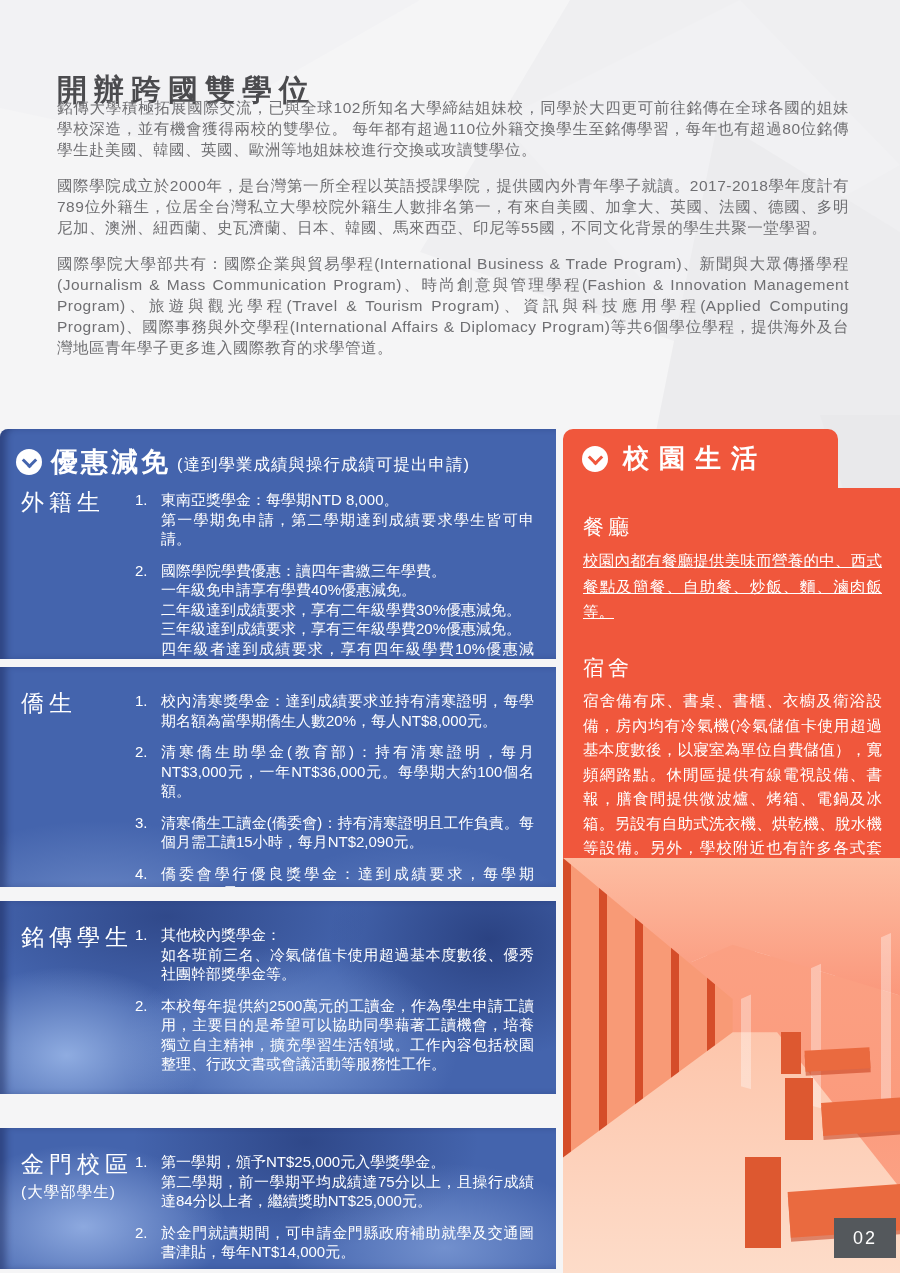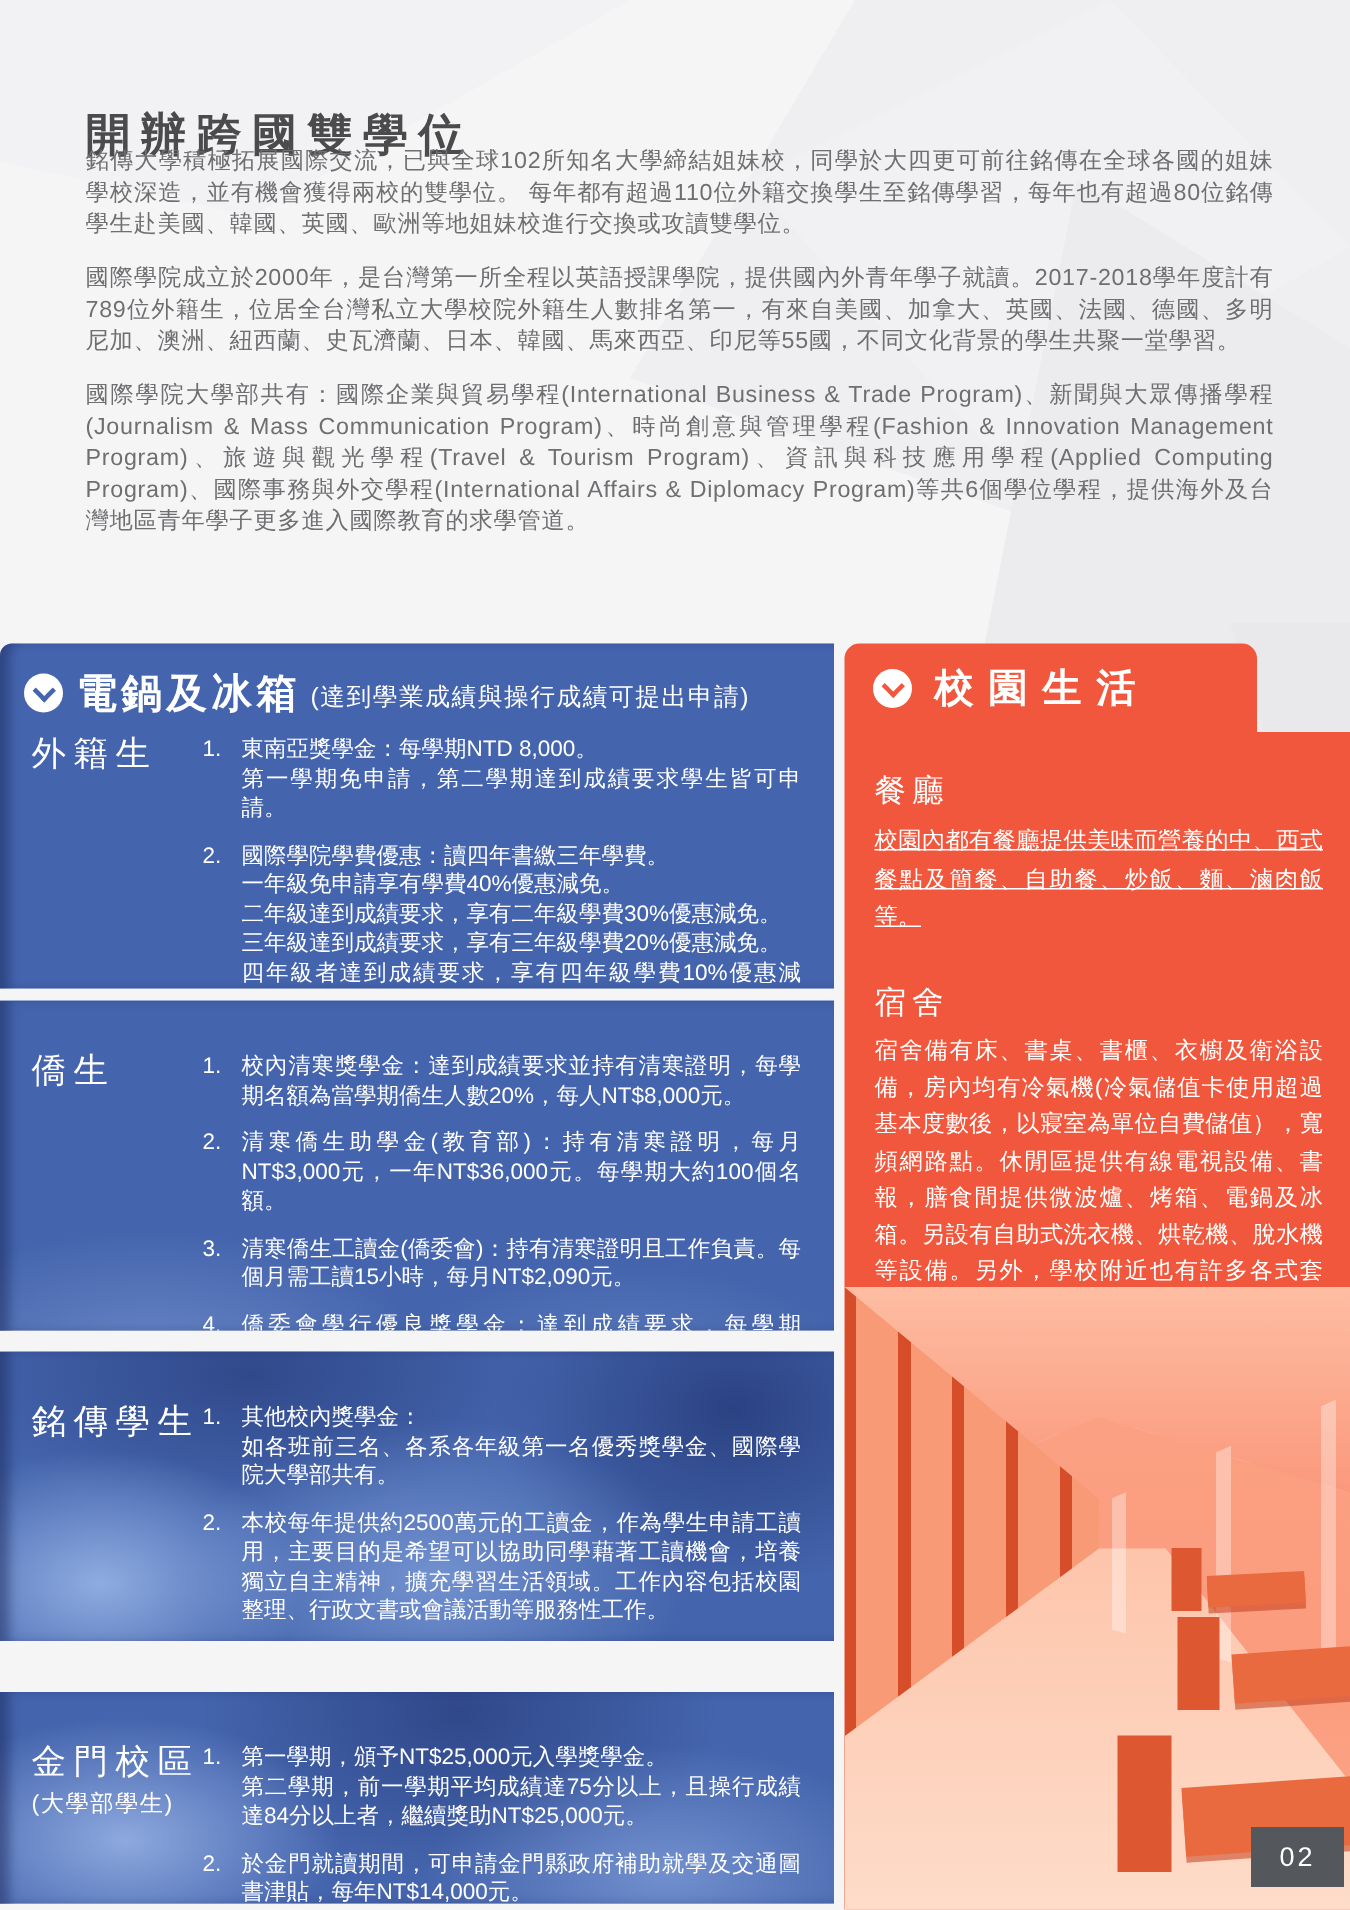--- a/index.html
+++ b/index.html
@@ -54,21 +54,21 @@
   .sch-subtitle{font-size:16.5px;letter-spacing:1px;margin-left:6px;padding-top:6px;}
   .circle-icon{
     width:26px;height:26px;border-radius:50%;background:#fff;position:relative;flex:0 0 auto;
   }
   .circle-icon::after{
     content:"";position:absolute;left:8px;top:6px;width:8px;height:8px;
     border-right:3px solid #4464ad;border-bottom:3px solid #4464ad;transform:rotate(45deg);
   }
   .orange .circle-icon::after{border-color:#f0573c;}
   .group-row{display:flex;}
-  .box-2 .group-row,.box-3 .group-row,.box-4 .group-row{padding-top:32px;}
+  .box-2 .group-row,.box-3 .group-row,.box-4 .group-row{padding-top:22px;}
   .group-label-wrap{width:113px;flex:0 0 auto;padding-left:21px;}
   .group-label{font-size:23px;letter-spacing:5px;line-height:28px;white-space:nowrap;}
   .group-sublabel{font-size:15.5px;letter-spacing:1px;margin-top:4px;white-space:nowrap;}
   ol.items{list-style:none;counter-reset:li;margin:2px 0 0 0;padding:0 14px 0 0;width:400px;}
   ol.items li{
     counter-increment:li;position:relative;padding-left:27px;margin-bottom:12px;
     font-size:15px;line-height:19.5px;text-align:justify;white-space:pre-line;
   }
   ol.items li::before{content:counter(li) ".";position:absolute;left:1px;top:0;}
   
@@ -132,21 +132,21 @@
 <h1 class="intro-title">開辦跨國雙學位</h1>
 <div class="intro-paras">
   <p>銘傳大學積極拓展國際交流，已與全球102所知名大學締結姐妹校，同學於大四更可前往銘傳在全球各國的姐妹學校深造，並有機會獲得兩校的雙學位。 每年都有超過110位外籍交換學生至銘傳學習，每年也有超過80位銘傳學生赴美國、韓國、英國、歐洲等地姐妹校進行交換或攻讀雙學位。</p>
   <p>國際學院成立於2000年，是台灣第一所全程以英語授課學院，提供國內外青年學子就讀。2017-2018學年度計有789位外籍生，位居全台灣私立大學校院外籍生人數排名第一，有來自美國、加拿大、英國、法國、德國、多明尼加、澳洲、紐西蘭、史瓦濟蘭、日本、韓國、馬來西亞、印尼等55國，不同文化背景的學生共聚一堂學習。</p>
   <p>國際學院大學部共有：國際企業與貿易學程(International Business &amp; Trade Program)、新聞與大眾傳播學程(Journalism &amp; Mass Communication Program)、時尚創意與管理學程(Fashion &amp; Innovation Management Program)、旅遊與觀光學程(Travel &amp; Tourism Program)、資訊與科技應用學程(Applied Computing Program)、國際事務與外交學程(International Affairs &amp; Diplomacy Program)等共6個學位學程，提供海外及台灣地區青年學子更多進入國際教育的求學管道。</p>
 </div>
 
 <section class="blue-box box-1">
   <div class="sch-header">
     <span class="circle-icon"></span>
-    <span class="sch-title">電鍋及冰箱</span>
+    <span class="sch-title">優惠減免</span>
     <span class="sch-subtitle">(達到學業成績與操行成績可提出申請)</span>
   </div>
   <div class="group-row">
     <div class="group-label-wrap">
       <div class="group-label">外籍生</div>
     </div>
     <ol class="items">
       <li>東南亞獎學金：每學期NTD 8,000。
 第一學期免申請，第二學期達到成績要求學生皆可申請。</li>
       <li>國際學院學費優惠：讀四年書繳三年學費。
@@ -173,21 +173,21 @@
   </div>
 </section>
 
 <section class="blue-box box-3">
   <div class="group-row">
     <div class="group-label-wrap">
       <div class="group-label">銘傳學生</div>
     </div>
     <ol class="items">
       <li>其他校內獎學金：
-如各班前三名、各系各年級第一名優秀獎學金、國際學院大學部共有。</li>
+如各班前三名、冷氣儲值卡使用超過基本度數後、優秀社團幹部獎學金等。</li>
       <li>本校每年提供約2500萬元的工讀金，作為學生申請工讀用，主要目的是希望可以協助同學藉著工讀機會，培養獨立自主精神，擴充學習生活領域。工作內容包括校園整理、行政文書或會議活動等服務性工作。</li>
     </ol>
   </div>
 </section>
 
 <section class="blue-box box-4">
   <div class="group-row">
     <div class="group-label-wrap">
       <div class="group-label">金門校區</div>
       <div class="group-sublabel">(大學部學生)</div>

